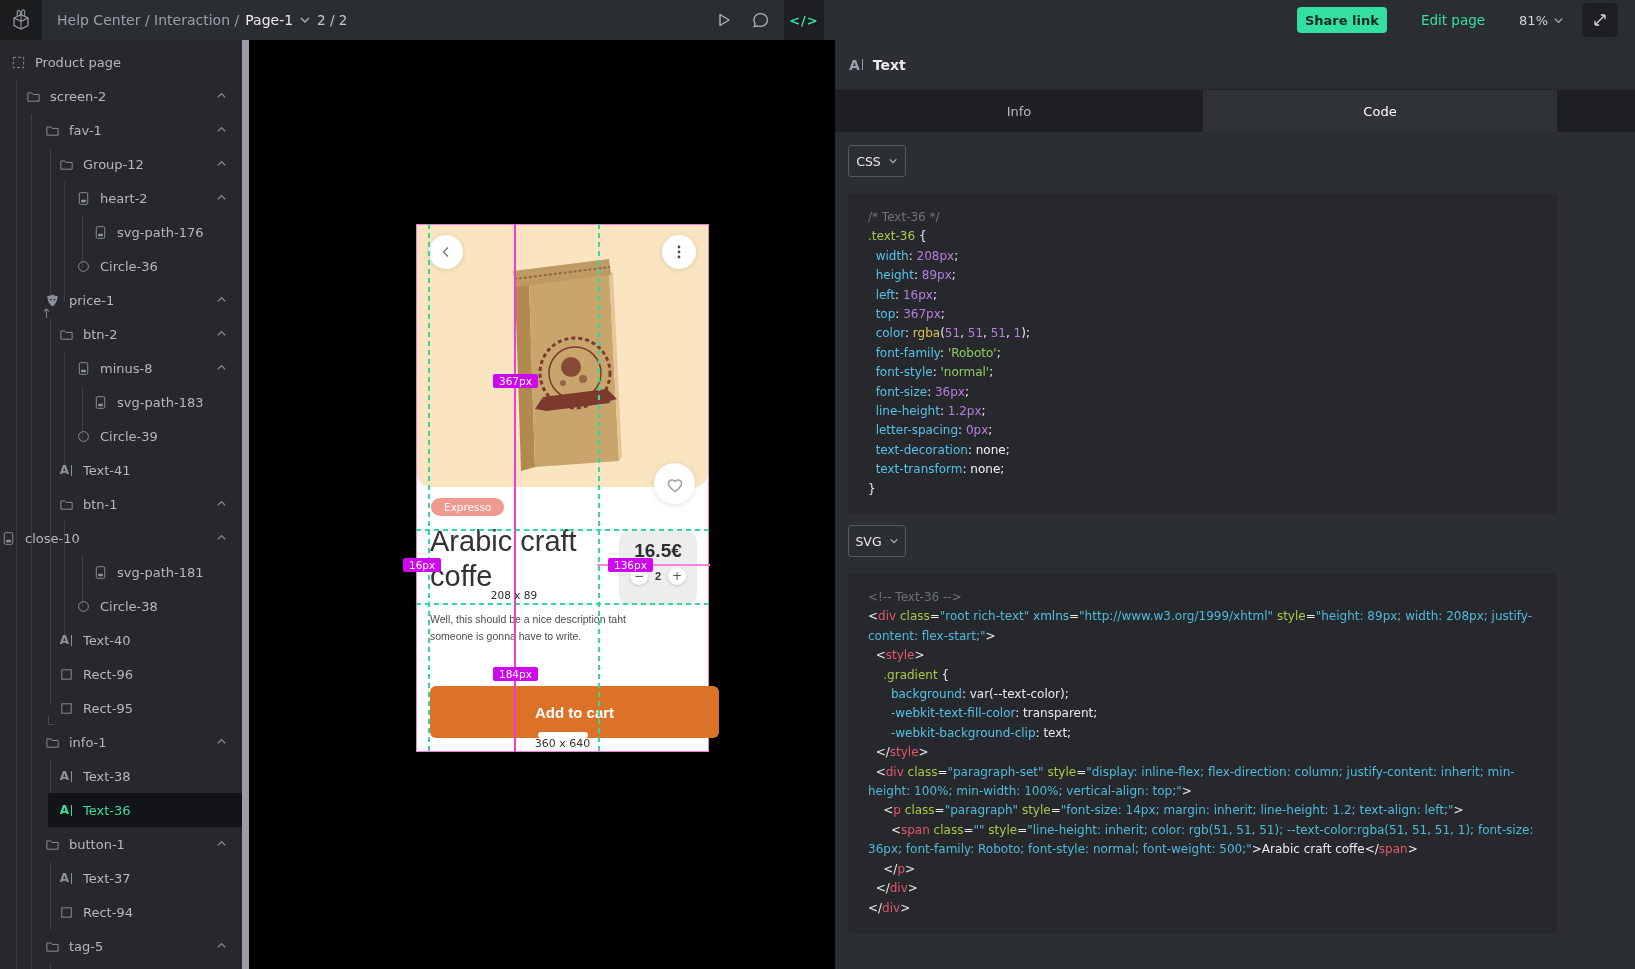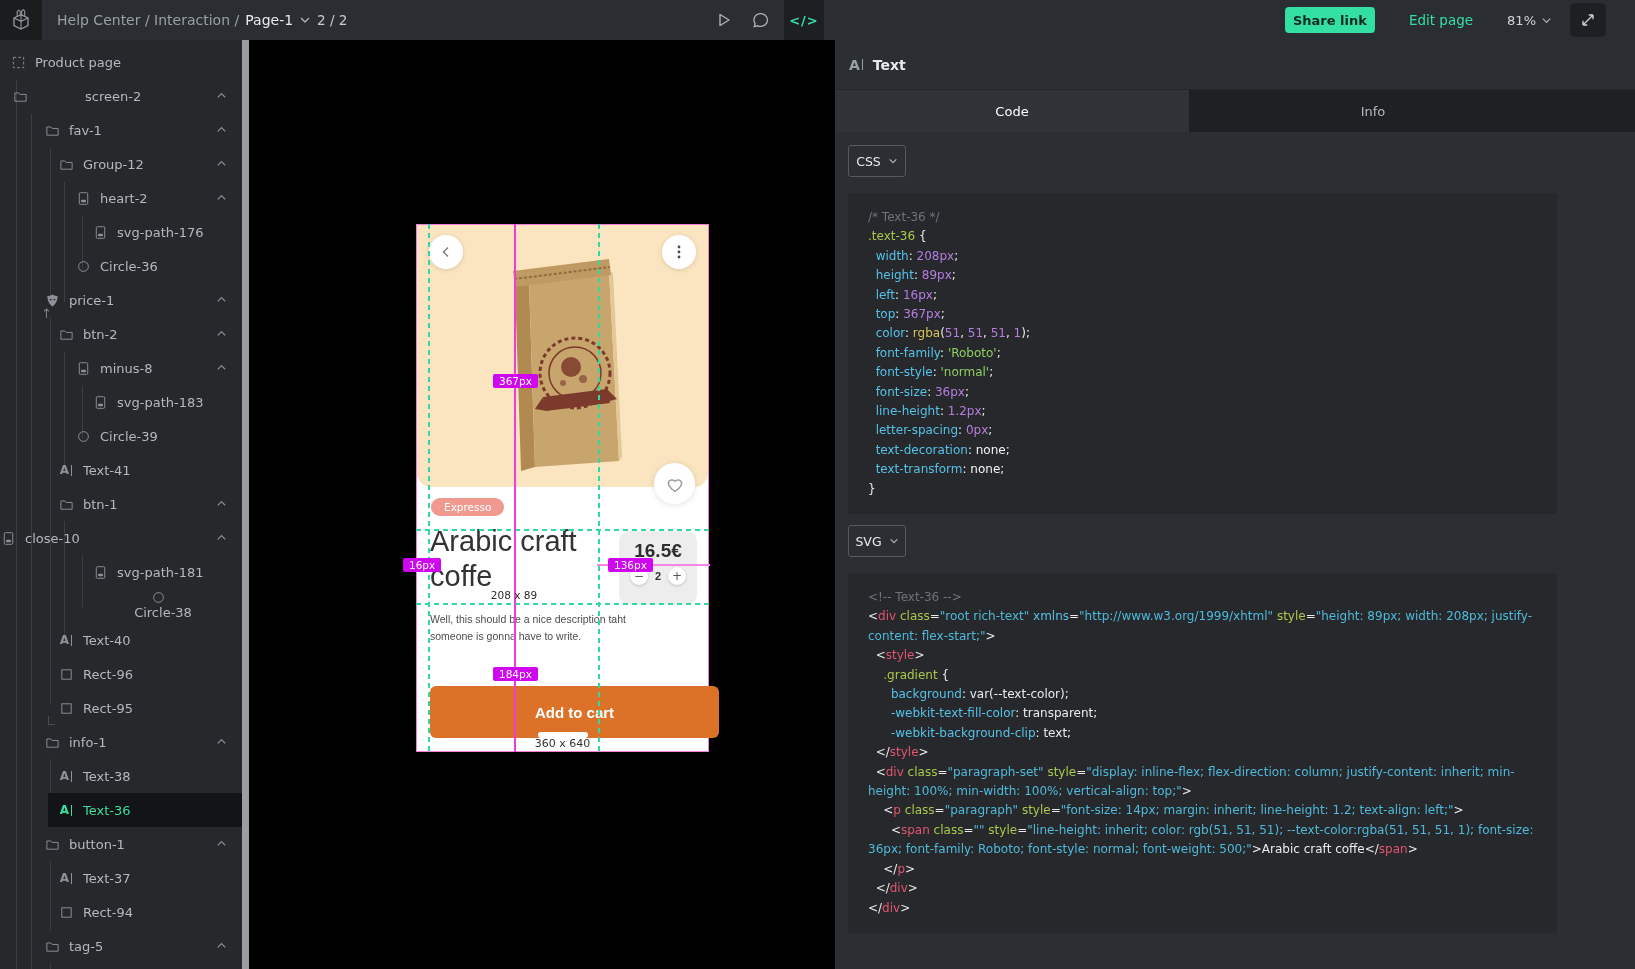--- a/index.html
+++ b/index.html
@@ -8,21 +8,21 @@
   
   #topbar { position:absolute; left:0; top:0; width:1635px; height:40px; background:#2a2d31; z-index:50; }
   #logo { position:absolute; left:0; top:0; width:42px; height:40px; background:#1a1c1e; display:flex; align-items:center; justify-content:center; }
   #crumbs { position:absolute; left:57px; top:0; height:40px; display:flex; align-items:center; gap:6px; font-size:14px; }
   .crumb-gray { color:#9aa0a7; }
   .crumb-page { color:#e9ebee; }
   #pageind { position:absolute; left:317px; top:0; height:40px; display:flex; align-items:center; color:#c6cacf; font-size:13.5px; }
   #midicons { position:absolute; left:712px; top:0; height:40px; display:flex; align-items:center; }
   .mico { width:24px; height:24px; margin-right:12px; display:flex; align-items:center; justify-content:center; }
   #codebtn { width:40px; height:40px; background:#1d1f22; display:flex; align-items:center; justify-content:center; color:#34e0a1; font-size:13px; font-weight:bold; letter-spacing:1px; }
-  #rightctl { position:absolute; right:16px; top:0; height:40px; display:flex; align-items:center; }
+  #rightctl { position:absolute; right:4px; top:0; height:40px; display:flex; align-items:center; }
   #sharebtn { width:90px; height:26px; background:#34e0a1; border-radius:4px; color:#10291f; font-size:13px; font-weight:600; display:flex; align-items:center; justify-content:center; margin-right:34px; }
   #editlink { color:#34e0a1; font-size:13.5px; margin-right:34px; }
   #zoomctl { display:flex; align-items:center; gap:5px; color:#d2d5d9; font-size:13px; margin-right:18px; }
   #expandbtn { width:36px; height:34px; background:#1d1f22; border-radius:5px; display:flex; align-items:center; justify-content:center; margin-right:13px; }
 
   
   #sidebar { position:absolute; left:0; top:40px; width:242px; height:929px; background:#26282c; overflow:hidden; }
   #scrollbar { position:absolute; left:242px; top:40px; width:7px; height:929px; background:#9a9da2; }
   .tline { position:absolute; width:1px; background:#3a3e43; }
   #tree { position:absolute; left:0; top:5px; right:0; }
@@ -164,21 +164,21 @@
   <div class="tline" style="left:82px; top:515px; height:52px;"></div>
   <div id="tree">
       <div class="trow" style="padding-left: 10px;">
         <span class="ticn">
           <svg width="15" height="15" viewBox="0 0 16 16">
             <rect x="2.5" y="2.5" width="11" height="11" fill="none" stroke="currentColor" stroke-dasharray="3 2.2"></rect>
           </svg>
         </span>
         <span class="tlab">Product page</span>
       </div>
-      <div class="trow" style="padding-left: 12px; gap: 48px;">
+      <div class="trow" style="padding-left: 25px;">
         <span class="ticn">
           <svg width="15" height="15" viewBox="0 0 16 16">
             <path d="M2 4.2h4.2l1.4 1.6H14v7.2H2z" fill="none" stroke="currentColor"></path>
           </svg>
         </span>
         <span class="tlab">screen-2</span>
         <span class="tchev"><svg width="15" height="15" viewBox="0 0 16 16">
             <polyline points="4,10 8,6 12,10" fill="none" stroke="currentColor" stroke-width="1.5"></polyline>
           </svg></span>
       </div>
@@ -320,21 +320,21 @@
       </div>
       <div class="trow" style="padding-left: 92px;">
         <span class="ticn">
           <svg width="15" height="15" viewBox="0 0 16 16">
             <rect x="3.5" y="1.8" width="9" height="12.4" rx="1.2" fill="none" stroke="currentColor"></rect>
             <rect x="5.4" y="9.4" width="5.2" height="2.6" rx="0.8" fill="currentColor"></rect>
           </svg>
         </span>
         <span class="tlab">svg-path-181</span>
       </div>
-      <div class="trow" style="padding-left: 75px; flex-direction: column;">
+      <div class="trow" style="padding-left: 75px;">
         <span class="ticn">
           <svg width="15" height="15" viewBox="0 0 16 16">
             <circle cx="8" cy="8" r="5.2" fill="none" stroke="currentColor"></circle>
           </svg>
         </span>
         <span class="tlab">Circle-38</span>
       </div>
       <div class="trow" style="padding-left: 58px;">
         <span class="ticn">
           <span class="ti">
@@ -501,22 +501,22 @@
 
 <section id="inspector">
   <div id="ihead">
     <span class="ti">
         <b>A</b>
         <i></i>
       </span>
     <span id="ititle">Text</span>
   </div>
   <div id="tabs">
+    <div id="tab-info">Info</div>
     <div id="tab-code">Code</div>
-    <div id="tab-info">Info</div>
     <div id="tab-rest"></div>
   </div>
   <div class="sel-box" id="css-select">
     <span>CSS</span>
     <svg width="10" height="10" viewBox="0 0 12 12">
         <polyline points="2,4 6,8 10,4" fill="none" stroke="#aeb2b8" stroke-width="1.5"></polyline>
       </svg>
   </div>
   <div class="codeblock" id="css-block">
       <div class="cl"><span class="tk-cm">/* Text-36 */</span></div>

